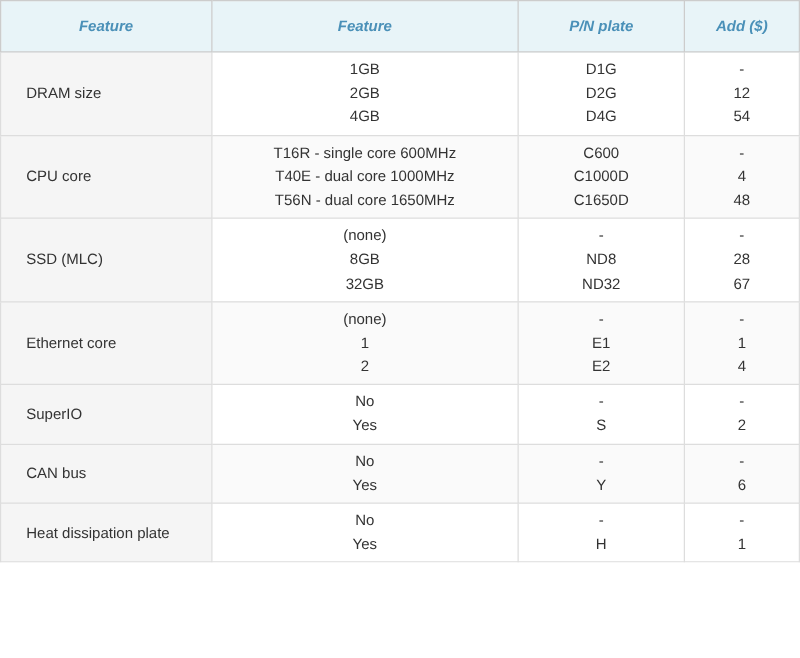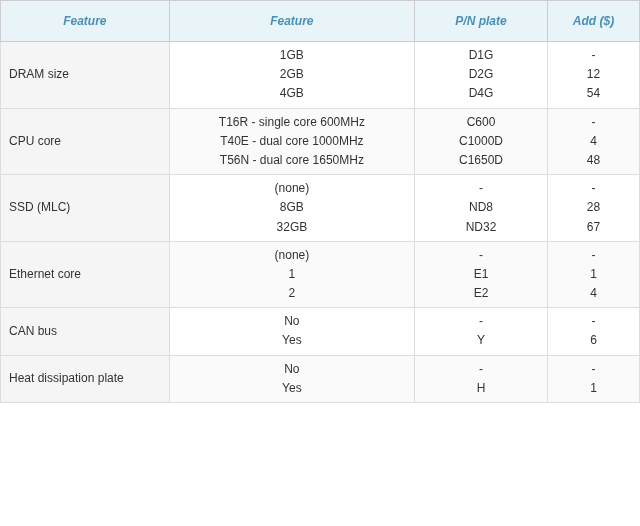--- a/index.html
+++ b/index.html
@@ -20,21 +20,21 @@
       padding: 13px 6px;
       text-align: center;
       border: 1px solid #ccc;
       font-style: italic;
     }
     thead tr th:first-child {
       text-align: center;
     }
     tbody tr td {
       border: 1px solid #ddd;
-      padding: 4px 8px;
+      padding: 4px 20px;
       vertical-align: middle;
       text-align: center;
       color: #333;
       line-height: 1.6;
     }
     tbody tr td:first-child {
       font-weight: normal;
       text-align: left;
       background: #f5f5f5;
       width: 165px;
@@ -86,20 +86,26 @@
         <td class="pn-col">-<br>ND8<br>ND32</td>
         <td class="add-col">-<br>28<br>67</td>
       </tr>
       <tr>
         <td>Ethernet core</td>
         <td class="options-col">(none)<br>1<br>2</td>
         <td class="pn-col">-<br>E1<br>E2</td>
         <td class="add-col">-<br>1<br>4</td>
       </tr>
       <tr>
+        <td>SuperIO</td>
+        <td class="options-col">No<br>Yes</td>
+        <td class="pn-col">-<br>S</td>
+        <td class="add-col">-<br>2</td>
+      </tr>
+      <tr>
         <td>CAN bus</td>
         <td class="options-col">No<br>Yes</td>
         <td class="pn-col">-<br>Y</td>
         <td class="add-col">-<br>6</td>
       </tr>
       <tr>
         <td>Heat dissipation plate</td>
         <td class="options-col">No<br>Yes</td>
         <td class="pn-col">-<br>H</td>
         <td class="add-col">-<br>1</td>

